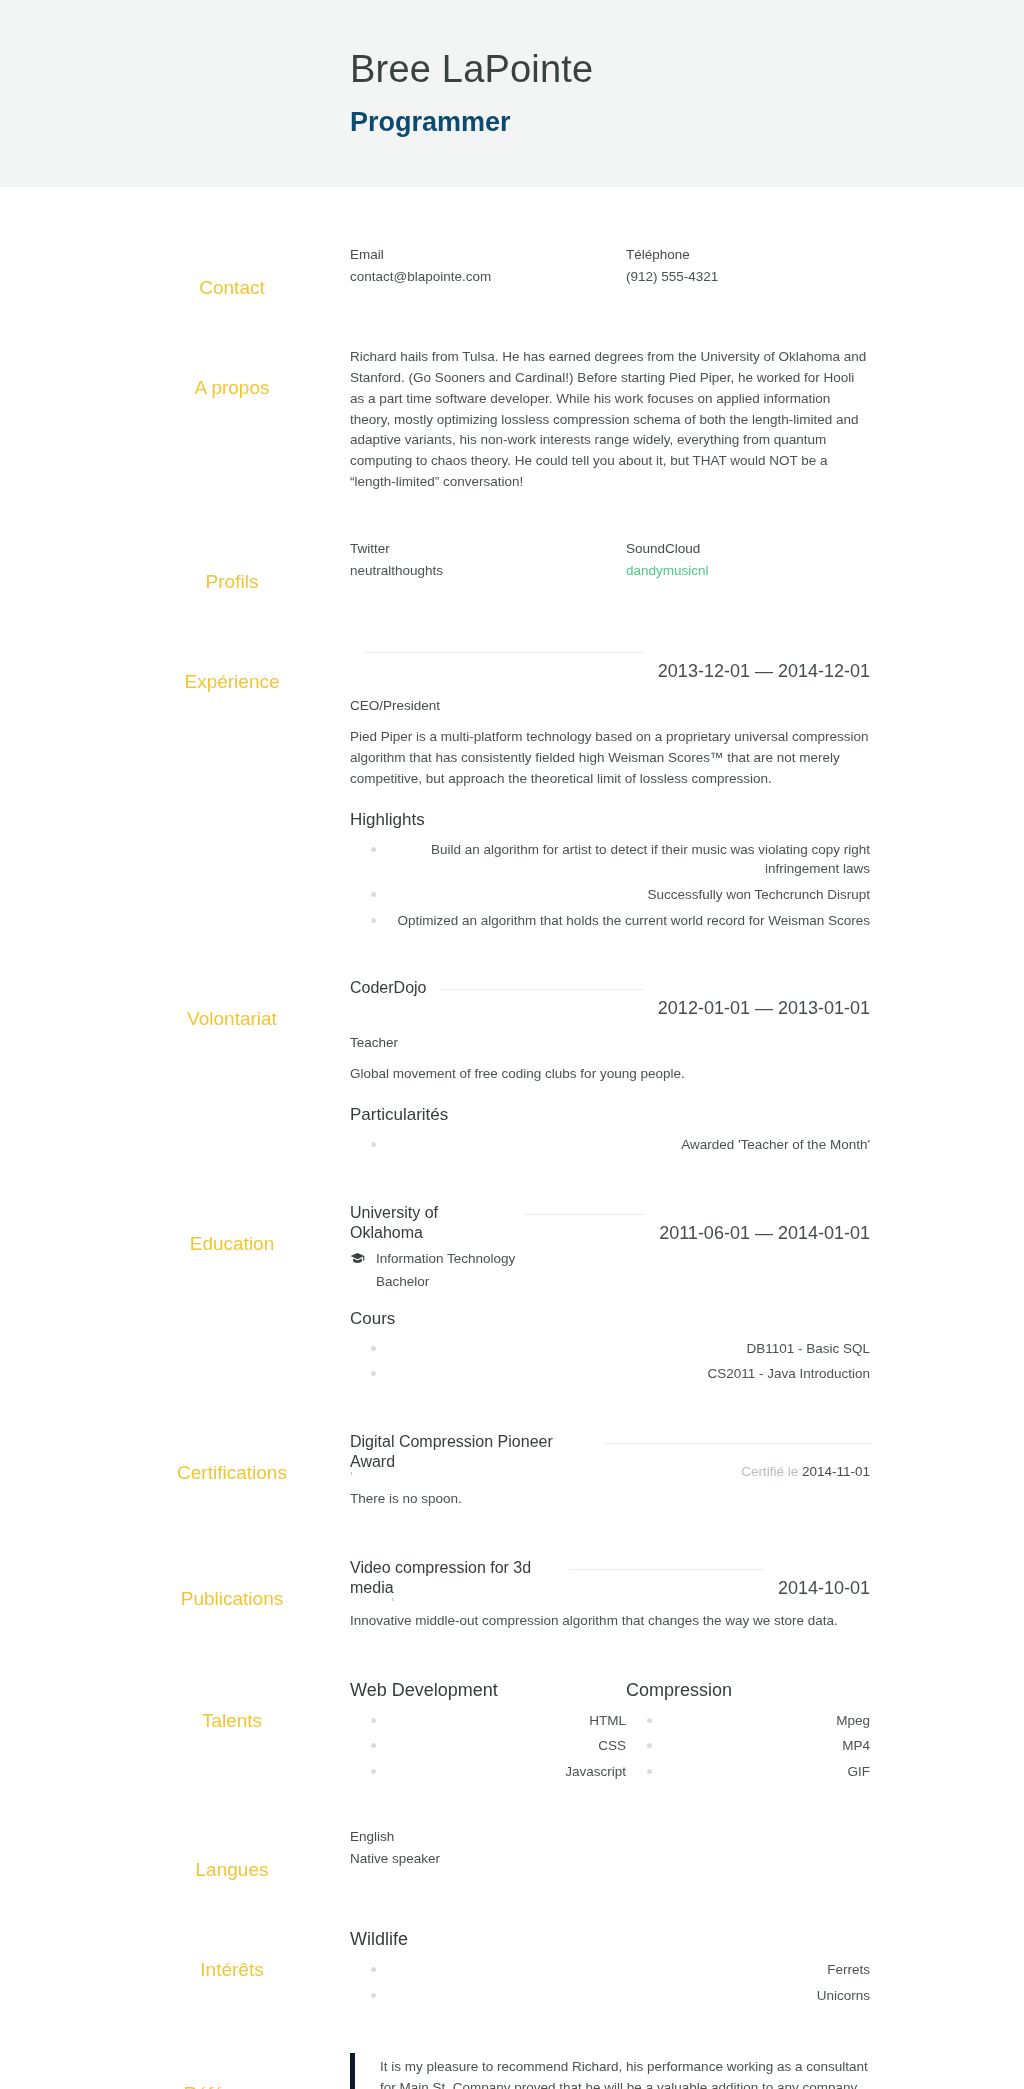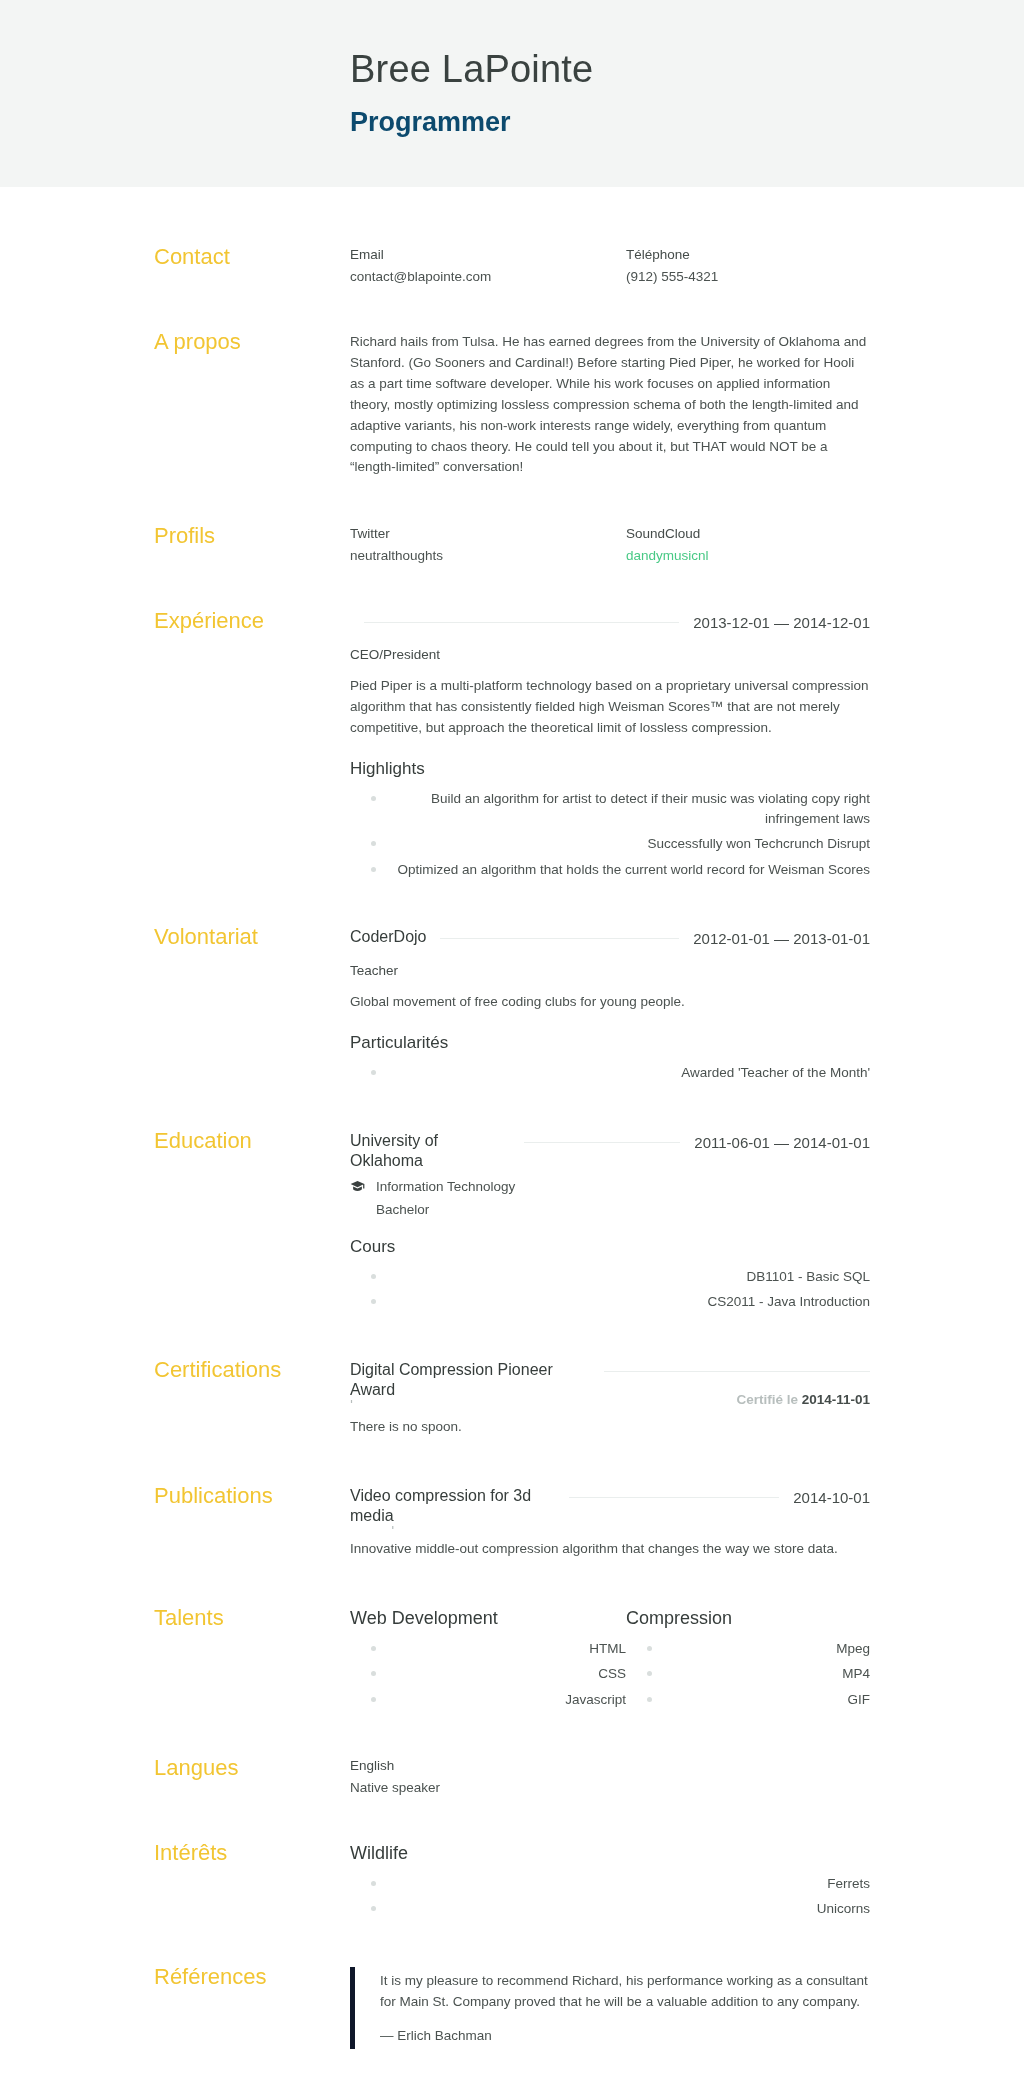--- a/index.html
+++ b/index.html
@@ -9,49 +9,49 @@
     color:#4b5250;-webkit-font-smoothing:antialiased;
   }
   
   .hero{background:#f3f5f4;padding:46px 0 49px;}
   .hero-inner{width:716px;margin:0 auto;}
   .hero-name{margin:0 0 0 196px;font-size:38px;line-height:1.25;font-weight:500;color:#3a4240;letter-spacing:.2px;}
   .hero-title{margin:12px 0 0 196px;font-size:27px;line-height:1.2;font-weight:700;color:#0c4a6e;}
   
   main{padding:56px 0 80px;}
   section{width:716px;margin:0 auto 44px;display:flex;align-items:flex-start;}
-  .sec-label{width:156px;min-width:156px;text-align:left;font-size:22px;line-height:1.1;color:#f2c532;font-weight:400;padding-top:2px;}
+  .sec-label{width:156px;min-width:156px;text-align:center;font-size:19px;line-height:1.1;color:#f2c532;font-weight:400;padding-top:2px;margin-top:33px;}
   .sec-body{flex:1;margin-left:40px;font-size:13.5px;padding-top:4px;}
   
   .grid2{display:grid;grid-template-columns:276px 1fr;}
   .field-label{font-size:13.5px;color:#454c4a;}
   .field-value{margin-top:7px;font-size:13.5px;color:#4b5250;}
   .link-green{color:#48c985;cursor:pointer;}
   .para{margin:0;line-height:1.55;color:#4b5250;}
   .erow{display:flex;align-items:flex-start;}
   .etitle{font-size:16px;line-height:1.25;font-weight:500;color:#363d3b;background:#ffffff;position:relative;z-index:2;margin:0;}
   .eline{flex:1;height:1px;background:#eaeeed;margin:11px 14px 0;}
-  .edate{font-size:15px;color:#454c4a;margin-top:3px;white-space:nowrap;}
+  .edate{font-size:18px;color:#454c4a;margin-top:20px;white-space:nowrap;}
   .position{margin-top:16px;font-size:13.5px;color:#454c4a;}
   .summary{margin-top:14px;line-height:1.55;color:#4b5250;}
   .subhead{margin-top:20px;font-size:17px;font-weight:500;color:#363d3b;}
   ul.dots{list-style:none;margin:10px 0 0;padding:0;text-align:right;}
   ul.dots li{position:relative;padding-left:42px;margin-top:6px;line-height:1.45;color:#4b5250;font-size:13.5px;}
   ul.dots li::before{content:"";position:absolute;left:21px;top:7px;width:5px;height:5px;border-radius:50%;background:#d9dedd;}
   .title-wrap{display:flex;flex-direction:column;}
   .byline{margin-top:-12px;position:relative;z-index:1;font-size:13.5px;white-space:nowrap;}
   .byline .muted{color:#b7bebd;}
   .byline .org{color:#4f5554;}
   .edu-byline{margin-top:-12px;position:relative;z-index:1;width:320px;}
   .edu-row1{display:flex;align-items:center;}
   .cap-icon{width:15px;height:15px;margin-right:11px;flex:none;}
   .edu-area{font-size:13.5px;color:#4b5250;}
   .edu-degree{margin:8px 0 0 26px;font-size:13.5px;color:#4b5250;}
   .right-col{flex:1;margin-left:14px;}
-  .meta{margin-top:20px;text-align:right;font-size:13.5px;font-weight:bold;}
+  .meta{margin-top:20px;text-align:right;font-size:13.5px;}
   .meta .muted{color:#b7bebd;}
   .meta .mdate{color:#454c4a;}
   .group-name{font-size:18px;font-weight:500;color:#363d3b;}
   blockquote.refq{margin:0;border-left:5px solid #0f172a;padding:4px 0 6px 25px;}
   .ref-text{margin:0;line-height:1.55;color:#4b5250;}
   .ref-attrib{margin-top:16px;color:#4b5250;}
 </style>
 </head>
 <body>
 

